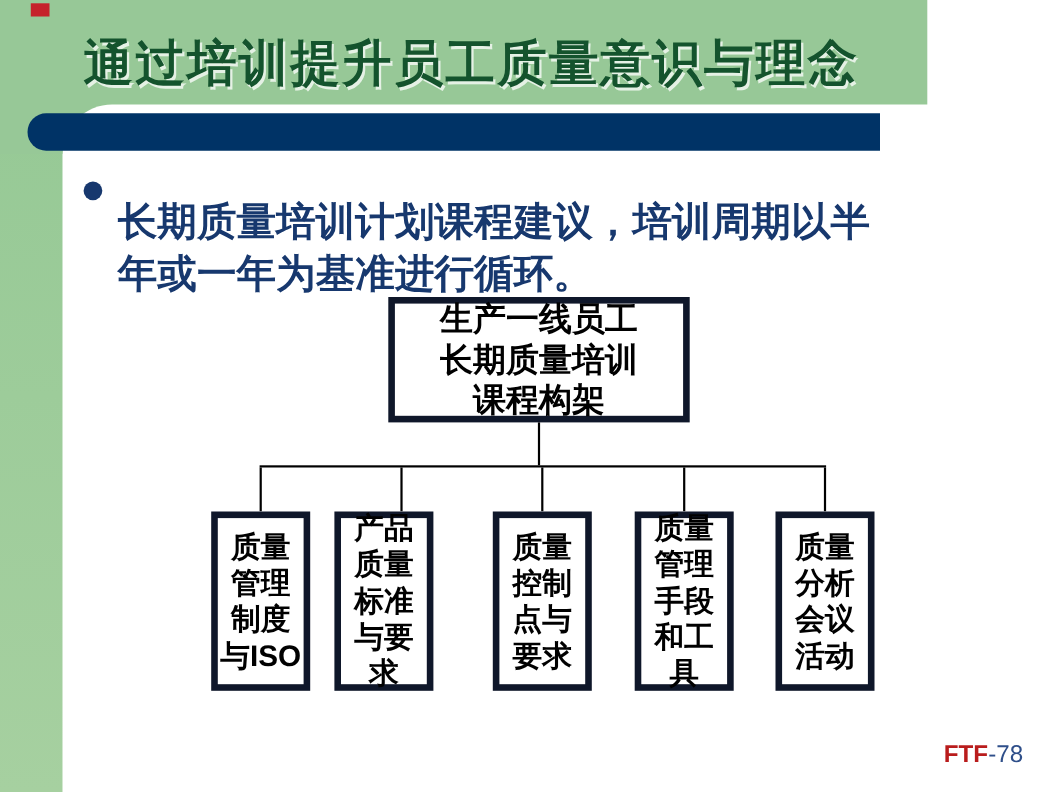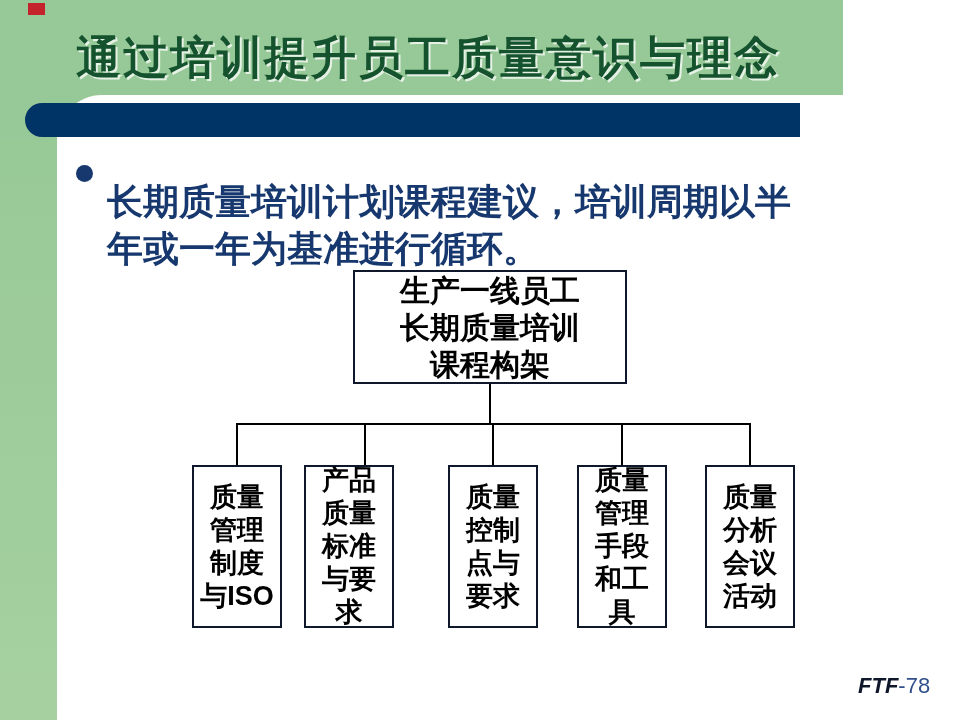--- a/index.html
+++ b/index.html
@@ -74,21 +74,21 @@
     font-weight: bold;
     line-height: 47px;
     color: #17386e;
     white-space: pre-line;
     margin-top: 32px;
   }
   
   .chart-box {
     position: absolute;
     box-sizing: border-box;
-    border: 2px solid #0f172a;
+    border: 6px solid #0f172a;
     background: #ffffff;
     color: #000000;
     display: flex;
     align-items: center;
     justify-content: center;
     text-align: center;
     white-space: pre-line;
     font-weight: 600;
   }
   .root-box {
@@ -122,22 +122,21 @@
   .drop-5 { left: 749px; }
   .footer {
     position: absolute;
     left: 858px; top: 673px;
     font-size: 22px;
     color: #2f4f8a;
     white-space: nowrap;
   }
   .footer .ftf {
     font-weight: bold;
-    color: #0f172a;
-    font-style: italic;
+    color: #b91c1c;
   }
 </style>
 </head>
 <body>
 
 <div class="slide">
 
   <div class="green-col"></div>
   <div class="green-band"></div>
   <div class="content-panel"></div>

